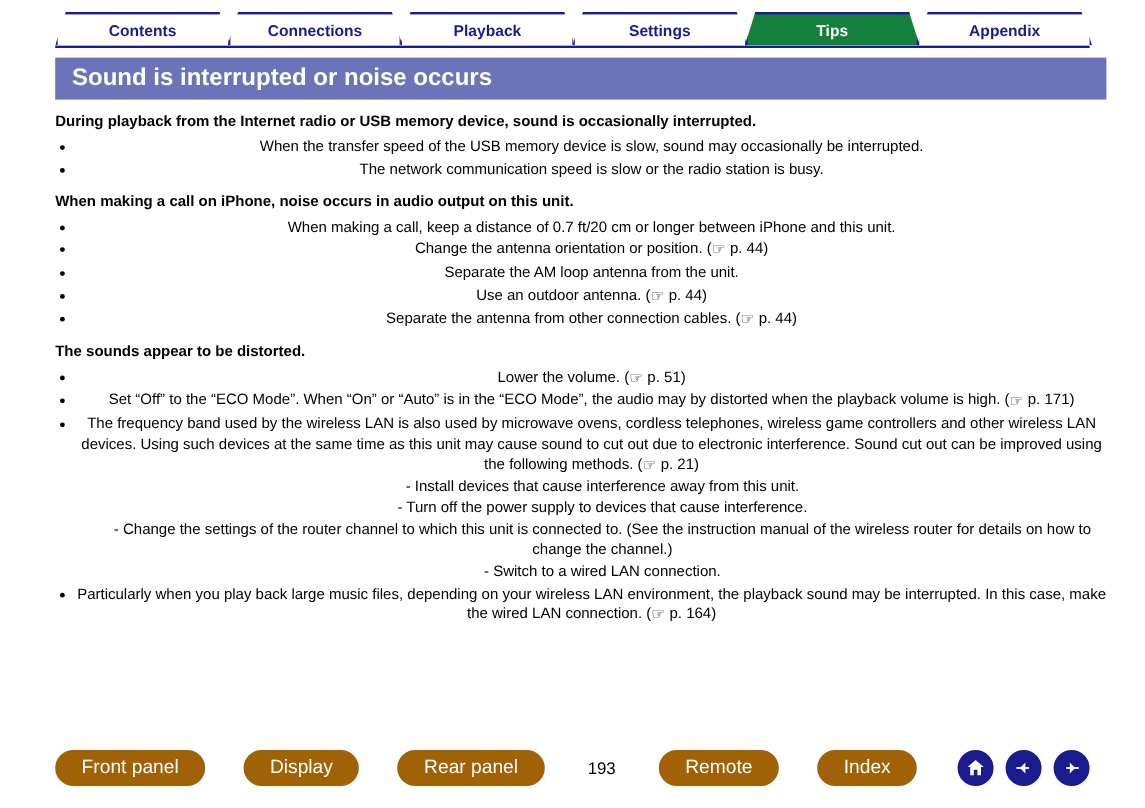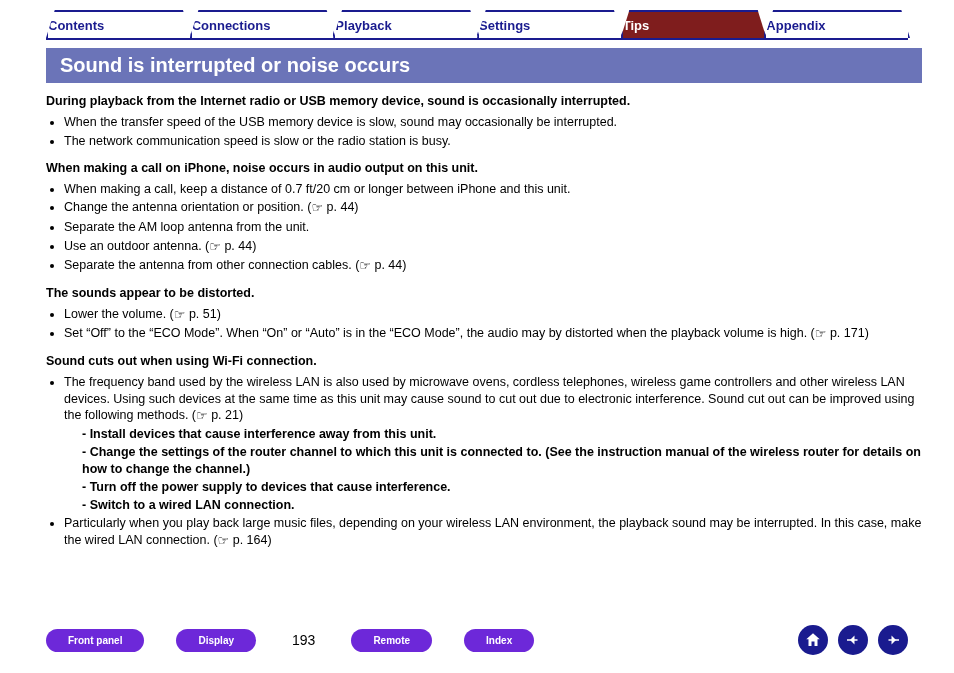--- a/index.html
+++ b/index.html
@@ -17,32 +17,32 @@
   .topnav {
     display: flex;
     gap: 0;
     padding: 10px 46px 0 46px;
   }
   .tab {
     position: relative;
     flex: 1;
     height: 28px;
     line-height: 28px;
-    text-align: left;
+    text-align: center;
     font-weight: bold;
     color: #1a1b8f;
     border: 2px solid #1a1b8f;
     border-bottom: none;
     background: #fff;
     cursor: pointer;
     margin-right: -2px;
     clip-path: polygon(6% 0, 94% 0, 100% 100%, 0 100%);
   }
   .tab.active {
-    background: #7f1d1d;
+    background: #15803d;
     color: #fff;
     z-index: 2;
   }
   .topline {
     border-top: 2px solid #1a1b8f;
     margin: 0 46px;
   }
   .title-bar {
     margin: 8px 32px 0 46px;
     background: #6b74b8;
@@ -61,44 +61,45 @@
     margin-top: 10px;
     margin-bottom: 4px;
   }
   ul.b {
     list-style: disc;
     margin: 0 0 0 18px;
     padding: 0;
   }
   ul.b li {
     margin: 2px 0;
+    text-align: center;
   }
   .sub {
     margin-left: 18px;
   }
-  .sub div { margin: 1px 0; font-weight: bold; }
+  .sub div { margin: 1px 0; }
   .ref-icon {
     display: inline-block;
     font-size: 13px;
     vertical-align: middle;
   }
   .footer {
     position: absolute;
     left: 0; right: 0;
     bottom: 18px;
     display: flex;
     align-items: center;
     padding: 0 46px;
     gap: 32px;
   }
   .pill {
-    background: #6d28d9;
+    background: #a16207;
     color: #fff;
-    font-weight: bold;
-    font-size: 10px;
+    font-weight: normal;
+    font-size: 16px;
     padding: 6px 22px;
     border-radius: 16px;
     cursor: pointer;
   }
   .page-num {
     font-size: 14px;
     color: #000;
     padding: 0 4px;
   }
   .nav-icons {
@@ -152,38 +153,38 @@
     <li><span>Use an outdoor antenna.  (</span><span class="ref-icon">☞</span> <span>p. 44</span>)</li>
     <li><span>Separate the antenna from other connection cables.  (</span><span class="ref-icon">☞</span> <span>p. 44</span>)</li>
   </ul>
 
   <div class="section-h">The sounds appear to be distorted.</div>
   <ul class="b">
     <li><span>Lower the volume.  (</span><span class="ref-icon">☞</span> <span>p. 51</span>)</li>
     <li><span>Set “Off” to the “ECO Mode”. When “On” or “Auto” is in the “ECO Mode”, the audio may by distorted when the playback volume is high.  (</span><span class="ref-icon">☞</span> <span>p. 171</span>)</li>
   </ul>
 
-  <div class="section-h">Sound cuts out when using Wi-Fi connection.</div>
   <ul class="b">
     <li>
       <span>The frequency band used by the wireless LAN is also used by microwave ovens, cordless telephones, wireless game controllers and other wireless LAN devices. Using such devices at the same time as this unit may cause sound to cut out due to electronic interference. Sound cut out can be improved using the following methods.  (</span><span class="ref-icon">☞</span> <span>p. 21</span>)
       <div class="sub">
         <div>- Install devices that cause interference away from this unit.</div>
+        <div>- Turn off the power supply to devices that cause interference.</div>
         <div>- Change the settings of the router channel to which this unit is connected to. (See the instruction manual of the wireless router for details on how to change the channel.)</div>
-        <div>- Turn off the power supply to devices that cause interference.</div>
         <div>- Switch to a wired LAN connection.</div>
       </div>
     </li>
     <li><span>Particularly when you play back large music files, depending on your wireless LAN environment, the playback sound may be interrupted. In this case, make the wired LAN connection.  (</span><span class="ref-icon">☞</span> <span>p. 164</span>)</li>
   </ul>
 </div>
 
 <div class="footer">
   <div class="pill">Front panel</div>
   <div class="pill">Display</div>
+  <div class="pill">Rear panel</div>
   <div class="page-num">193</div>
   <div class="pill">Remote</div>
   <div class="pill">Index</div>
   <div class="nav-icons">
     <div class="circ">
       <svg width="18" height="18" viewBox="0 0 24 24" fill="#fff">
           <path d="M12 3l9 8h-3v9h-4v-6h-4v6H6v-9H3z"></path>
         </svg>
     </div>
     <div class="circ">

